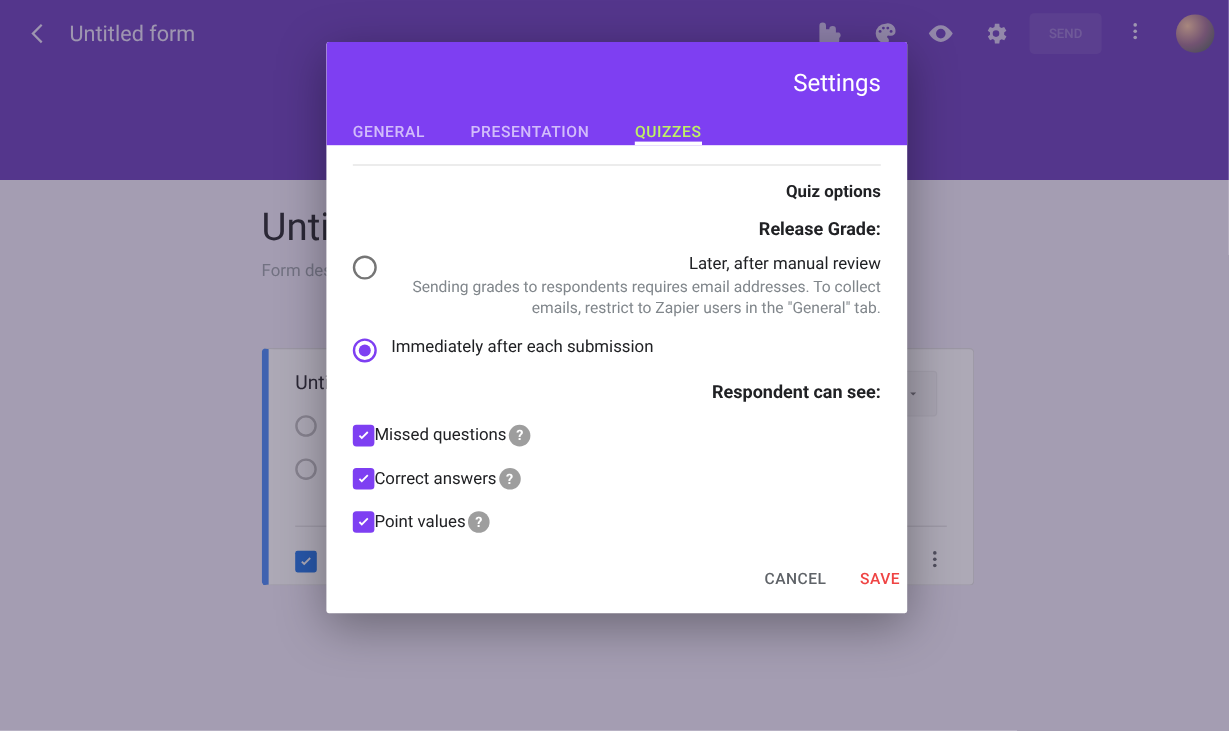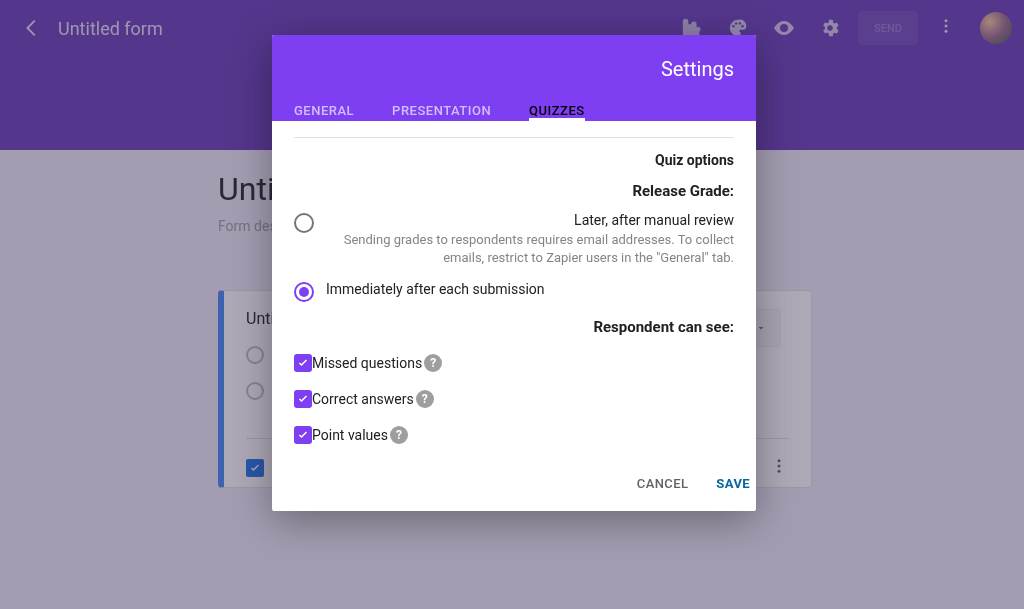--- a/index.html
+++ b/index.html
@@ -79,21 +79,21 @@
   .dialog-head {
     background: #7e3ff2; color: #fff; padding: 22px 22px 0 22px;
   }
   .dialog-title { font-size: 20px; font-weight: 400; }
   .tabs { display:flex; gap: 38px; margin-top: 22px; }
   .tab {
     font-size: 13px; letter-spacing: .5px; font-weight: 500;
     color: rgba(255,255,255,0.65); 
     border-bottom: 3px solid transparent; cursor:pointer;
   }
-  .tab.active { color: #000000; border-bottom-color: #fff; }
+  .tab.active { color: #bef264; border-bottom-color: #fff; }
 
   .dialog-body { padding: 16px 22px 4px 22px; color:#202124; font-size:14px; }
   .toggle-row { display:flex; align-items:flex-start; gap:14px; padding: 4px 0 14px 0; }
   .toggle {
     position: relative; width: 34px; height: 18px; margin-top:2px;
   }
   .toggle-track { position:absolute; inset:0; background:#d7baf5; border-radius:9px; }
   .toggle-knob { position:absolute; right:-1px; top:-2px; width:22px; height:22px; border-radius:50%; background:#7e3ff2; box-shadow:0 1px 3px rgba(0,0,0,0.3);}
   .toggle-label { font-size:14px; }
   .toggle-sub { color:#80868b; font-size:13px; margin-top:2px; }
@@ -108,21 +108,21 @@
   .radio-inner { width:10px; height:10px; background:#7e3ff2; border-radius:50%; }
   .radio-sub { color:#80868b; font-size:13px; margin-top:3px; line-height:1.4; }
 
   .check-row { display:flex; align-items:center; gap:0; margin: 18px 0; cursor:pointer;}
   .cbx { width:18px; height:18px; background:#7e3ff2; border-radius:3px; display:flex;align-items:center;justify-content:center; flex-shrink:0;}
   .cbx svg { display:block; }
   .help { width:18px;height:18px;border-radius:50%;background:#9e9e9e;color:#fff;display:flex;align-items:center;justify-content:center;font-size:12px;font-weight:700; margin-left:2px; cursor:pointer;}
 
   .dialog-actions { display:flex; justify-content:flex-end; gap:28px; padding: 10px 6px 20px 22px; }
   .txtbtn { font-size:13px; font-weight:500; letter-spacing:.4px; color:#5f6368; cursor:pointer; }
-  .txtbtn.primary { color:#0369a1;font-weight:bold; }
+  .txtbtn.primary { color:#ef4444; }
 
   svg { pointer-events:none; }
 </style>
 </head>
 <body>
 
 <div class="bg">
   <div class="topband"></div>
   <div class="topbar">
     <div class="back-btn">

